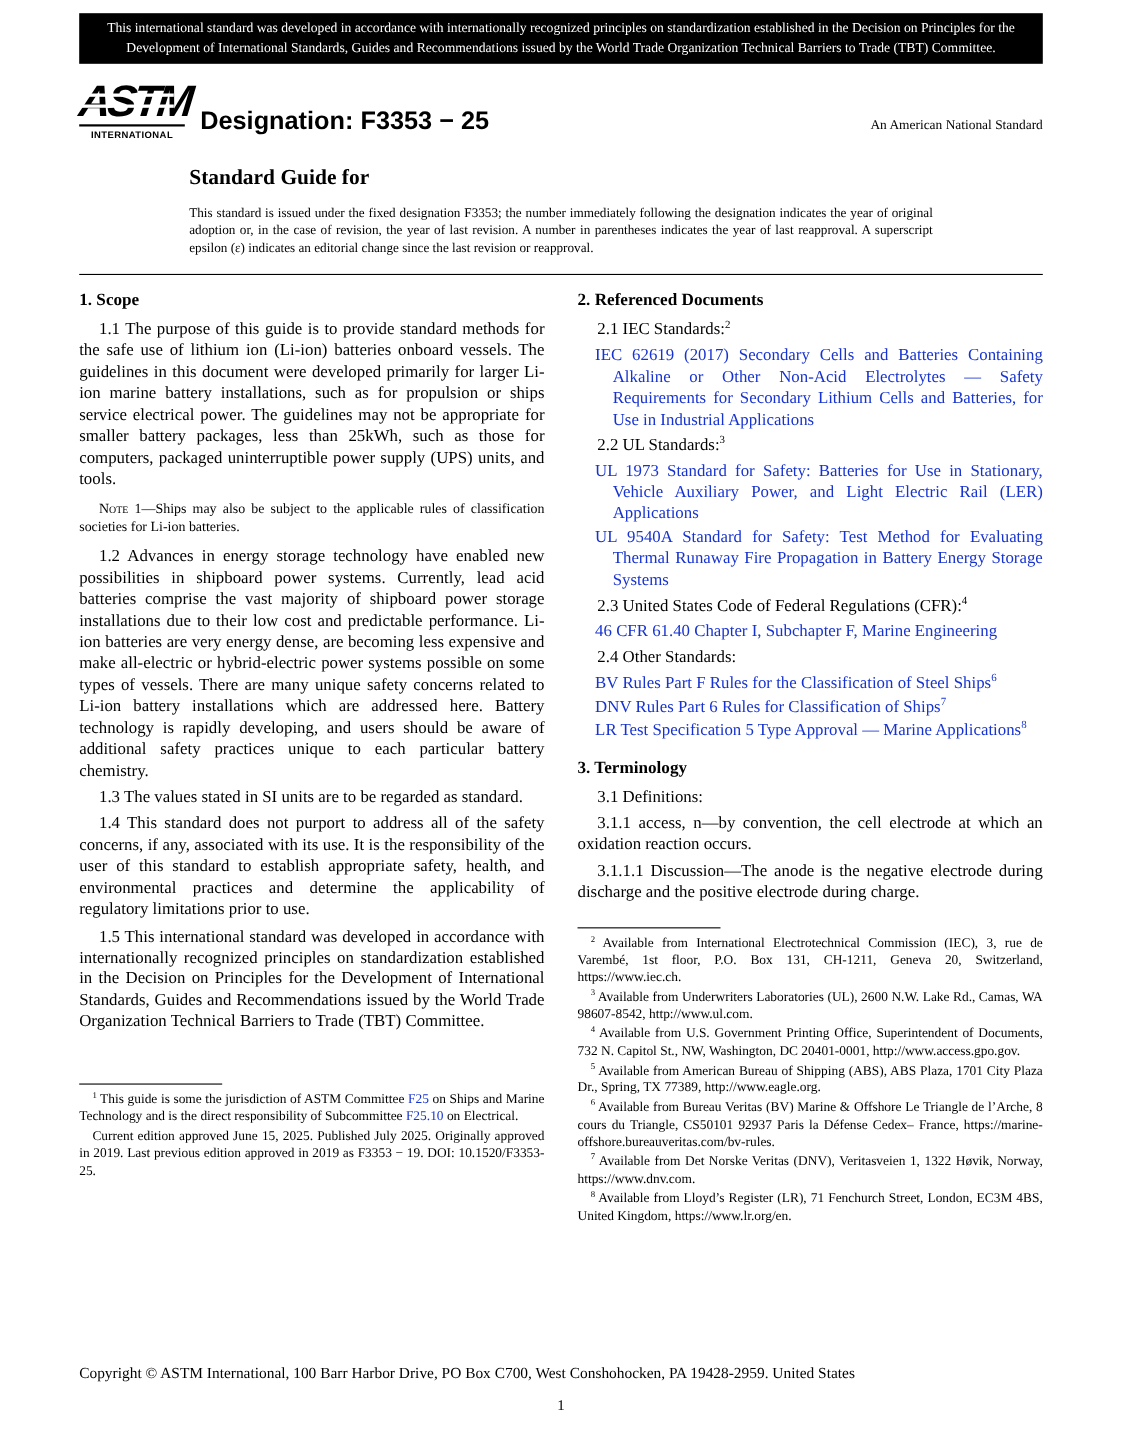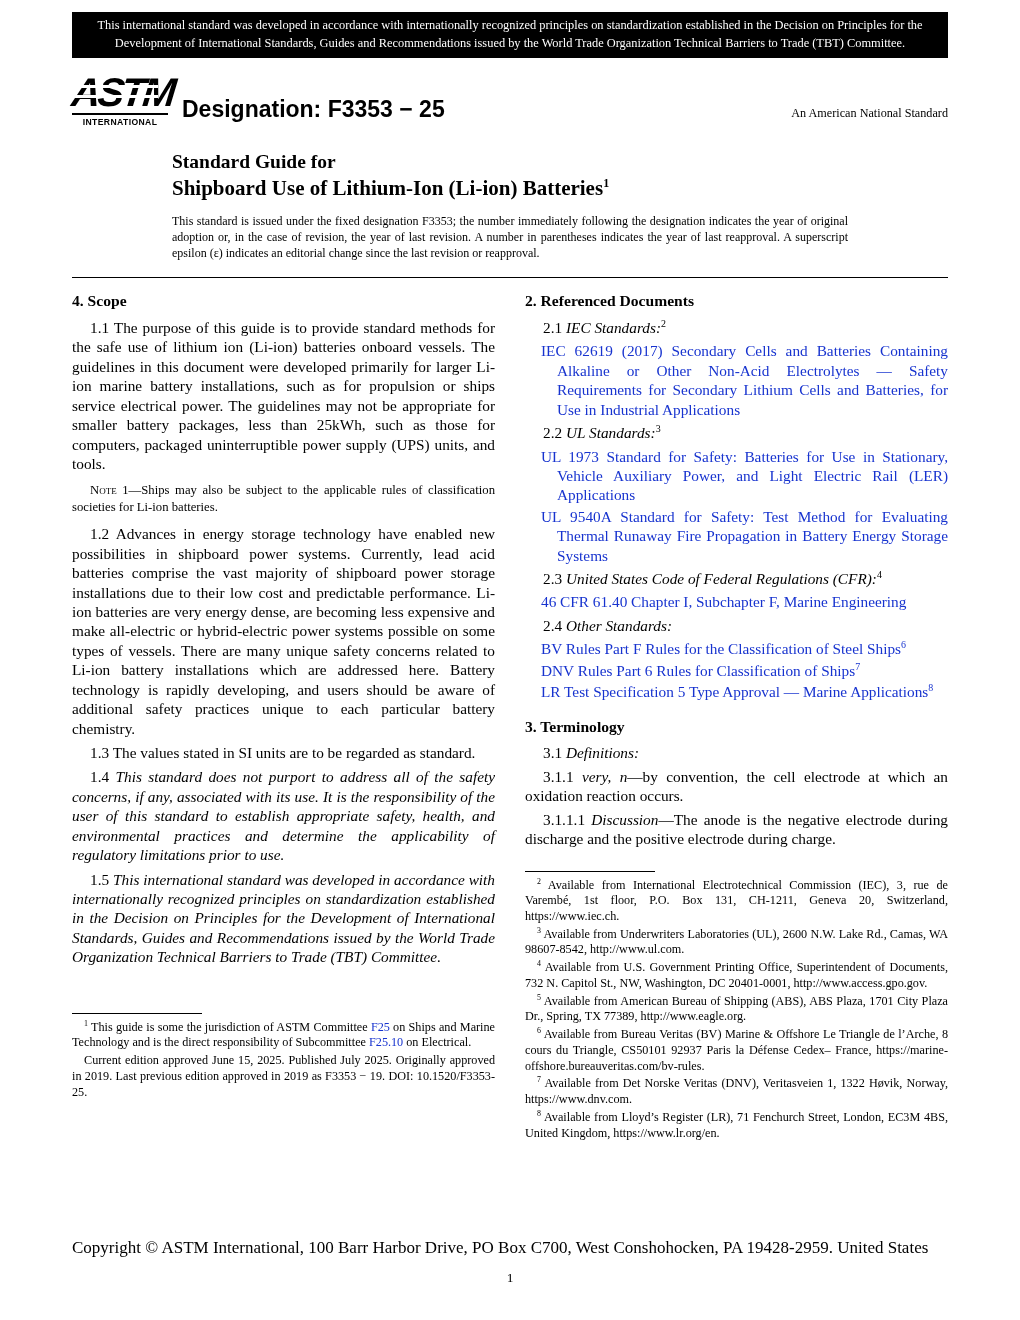--- a/index.html
+++ b/index.html
@@ -58,27 +58,27 @@
   .blk-note { font-size: 12.7px; line-height: 1.3; text-indent: 18px; text-align: justify; margin: 9px 0; }
   .blk-sub { text-indent: 18px; text-align: justify; margin: 4px 0; }
   .blk-ref { padding-left: 32px; text-indent: -16px; text-align: justify; margin: 2px 0; }
   .blk-fn  { font-size: 12.2px; line-height: 1.29; text-indent: 12px; text-align: justify; margin: 2px 0; }
 
   .fn-block-left  { margin-top: 46px; }
   .fn-block-right { margin-top: 22px; }
   .fn-rule { width: 130px; border: 0; border-top: 1px solid #000; margin: 0 0 6px; }
 
   
-  .r-i   { font-style: italic; }
+  .r-i   { }
   .r-sc  { font-variant: small-caps; }
   .r-sup { vertical-align: super; font-size: 0.65em; line-height: 0; }
   .r-link { color: var(--link-color, #1733cf); }
 
   
-  .copyright { position: absolute; left: 72px; right: 72px; bottom: 62px; font-size: 17px; }
+  .copyright { position: absolute; left: 72px; right: 72px; bottom: 62px; font-size: 14px; }
   .page-num { position: absolute; left: 0; right: 0; bottom: 34px; text-align: center; font-size: 13.5px; }
 </style>
 </head>
 <body>
 
 <div class="page">
 
   <div class="top-banner">This international standard was developed in accordance with internationally recognized principles on standardization established in the Decision on Principles for the Development of International Standards, Guides and Recommendations issued by the World Trade Organization Technical Barriers to Trade (TBT) Committee.</div>
 
   <div class="header-row">
@@ -89,31 +89,30 @@
       <div class="logo-sub">INTERNATIONAL</div>
     </div>
     <div class="header-texts">
       <div class="designation">Designation: F3353 − 25</div>
       <div class="national-standard">An American National Standard</div>
     </div>
   </div>
 
   <div class="title-block">
     <div class="title-line1">Standard Guide for</div>
-    <div class="title-line2"><span>Shipboard Use of Lithium-Ion (Li-ion) Batteries</span><sup>1</sup></div>
   </div>
 
   <div class="issued">This standard is issued under the fixed designation F3353; the number immediately following the designation indicates the year of original adoption or, in the case of revision, the year of last revision. A number in parentheses indicates the year of last reapproval. A superscript epsilon (ε) indicates an editorial change since the last revision or reapproval.</div>
 
   <hr class="head-rule">
 
   <div class="columns">
     <div class="col">
       <div class="col-body">
-          <div class="sec-heading"><span>4. Scope</span></div>
+          <div class="sec-heading"><span>1. Scope</span></div>
           <div class="blk blk-p"><span>1.1 The purpose of this guide is to provide standard methods for the safe use of lithium ion (Li-ion) batteries onboard vessels. The guidelines in this document were developed primarily for larger Li-ion marine battery installations, such as for propulsion or ships service electrical power. The guidelines may not be appropriate for smaller battery packages, less than 25kWh, such as those for computers, packaged uninterruptible power supply (UPS) units, and tools.</span></div>
           <div class="blk blk-note"><span class="r-sc">Note 1—</span><span>Ships may also be subject to the applicable rules of classification societies for Li-ion batteries.</span></div>
           <div class="blk blk-p"><span>1.2 Advances in energy storage technology have enabled new possibilities in shipboard power systems. Currently, lead acid batteries comprise the vast majority of shipboard power storage installations due to their low cost and predictable performance. Li-ion batteries are very energy dense, are becoming less expensive and make all-electric or hybrid-electric power systems possible on some types of vessels. There are many unique safety concerns related to Li-ion battery installations which are addressed here. Battery technology is rapidly developing, and users should be aware of additional safety practices unique to each particular battery chemistry.</span></div>
           <div class="blk blk-p"><span>1.3 The values stated in SI units are to be regarded as standard.</span></div>
           <div class="blk blk-p"><span>1.4 </span><span class="r-i">This standard does not purport to address all of the safety concerns, if any, associated with its use. It is the responsibility of the user of this standard to establish appropriate safety, health, and environmental practices and determine the applicability of regulatory limitations prior to use.</span></div>
           <div class="blk blk-p"><span>1.5 </span><span class="r-i">This international standard was developed in accordance with internationally recognized principles on standardization established in the Decision on Principles for the Development of International Standards, Guides and Recommendations issued by the World Trade Organization Technical Barriers to Trade (TBT) Committee.</span></div>
         </div>
       <div class="fn-block-left">
         <hr class="fn-rule">
         <div>
@@ -131,21 +130,21 @@
           <div class="blk blk-ref"><span class="r-link">UL 1973 Standard for Safety: Batteries for Use in Stationary, Vehicle Auxiliary Power, and Light Electric Rail (LER) Applications</span></div>
           <div class="blk blk-ref"><span class="r-link">UL 9540A Standard for Safety: Test Method for Evaluating Thermal Runaway Fire Propagation in Battery Energy Storage Systems</span></div>
           <div class="blk blk-sub"><span>2.3 </span><span class="r-i">United States Code of Federal Regulations (CFR):</span><span class="r-sup">4</span></div>
           <div class="blk blk-ref"><span class="r-link">46 CFR 61.40 Chapter I, Subchapter F, Marine Engineering</span></div>
           <div class="blk blk-sub"><span>2.4 </span><span class="r-i">Other Standards:</span></div>
           <div class="blk blk-ref"><span class="r-link">BV Rules Part F Rules for the Classification of Steel Ships</span><span class="r-sup r-link">6</span></div>
           <div class="blk blk-ref"><span class="r-link">DNV Rules Part 6 Rules for Classification of Ships</span><span class="r-sup r-link">7</span></div>
           <div class="blk blk-ref"><span class="r-link">LR Test Specification 5 Type Approval — Marine Applications</span><span class="r-sup r-link">8</span></div>
           <div class="sec-heading"><span>3. Terminology</span></div>
           <div class="blk blk-sub"><span>3.1 </span><span class="r-i">Definitions:</span></div>
-          <div class="blk blk-sub"><span>3.1.1 </span><span class="r-i">very, n</span><span>—by convention, the cell electrode at which an oxidation reaction occurs.</span></div>
+          <div class="blk blk-sub"><span>3.1.1 </span><span class="r-i">access, n</span><span>—by convention, the cell electrode at which an oxidation reaction occurs.</span></div>
           <div class="blk blk-sub"><span>3.1.1.1 </span><span class="r-i">Discussion</span><span>—The anode is the negative electrode during discharge and the positive electrode during charge.</span></div>
         </div>
       <div class="fn-block-right">
         <hr class="fn-rule">
         <div>
             <div class="blk blk-fn"><span class="r-sup">2</span><span> Available from International Electrotechnical Commission (IEC), 3, rue de Varembé, 1st floor, P.O. Box 131, CH-1211, Geneva 20, Switzerland, https://www.iec.ch.</span></div>
             <div class="blk blk-fn"><span class="r-sup">3</span><span> Available from Underwriters Laboratories (UL), 2600 N.W. Lake Rd., Camas, WA 98607-8542, http://www.ul.com.</span></div>
             <div class="blk blk-fn"><span class="r-sup">4</span><span> Available from U.S. Government Printing Office, Superintendent of Documents, 732 N. Capitol St., NW, Washington, DC 20401-0001, http://www.access.gpo.gov.</span></div>
             <div class="blk blk-fn"><span class="r-sup">5</span><span> Available from American Bureau of Shipping (ABS), ABS Plaza, 1701 City Plaza Dr., Spring, TX 77389, http://www.eagle.org.</span></div>
             <div class="blk blk-fn"><span class="r-sup">6</span><span> Available from Bureau Veritas (BV) Marine &amp; Offshore Le Triangle de l’Arche, 8 cours du Triangle, CS50101 92937 Paris la Défense Cedex– France, https://marine-offshore.bureauveritas.com/bv-rules.</span></div>

